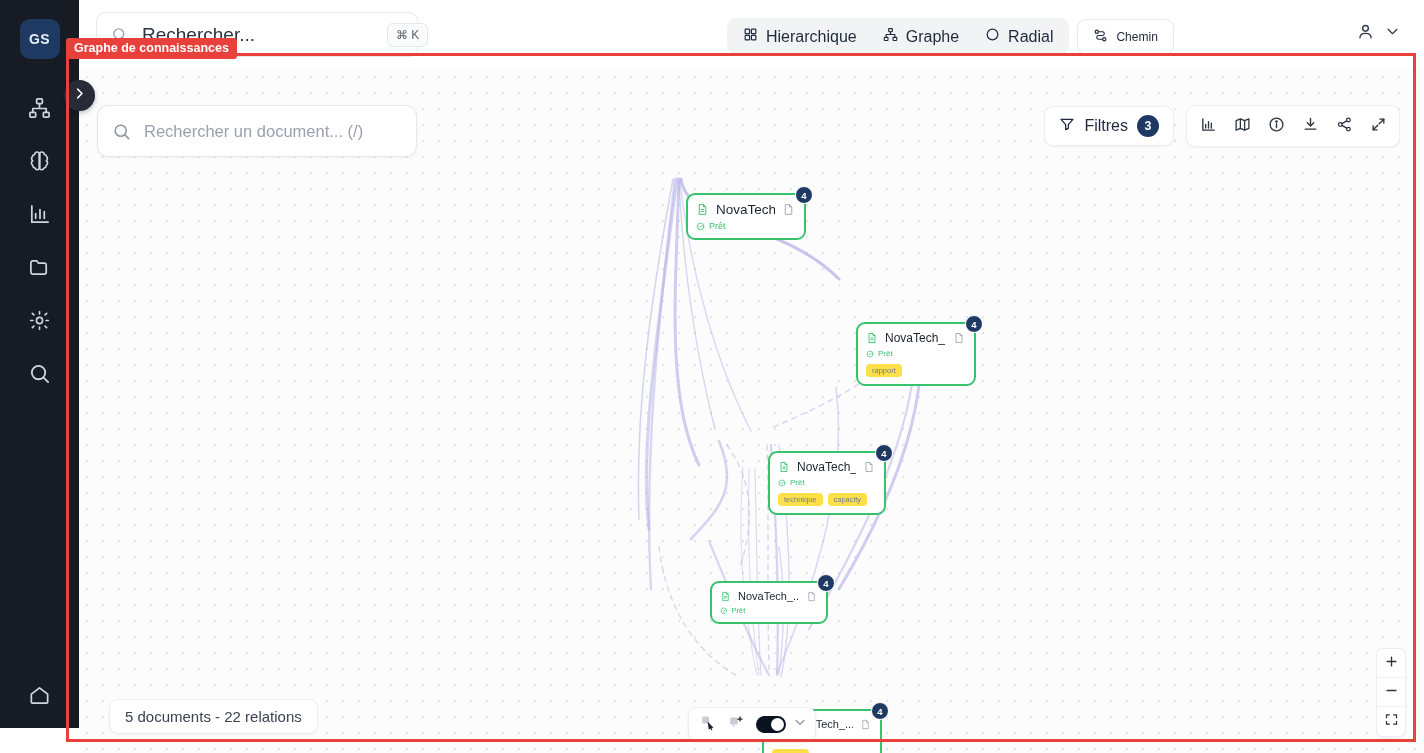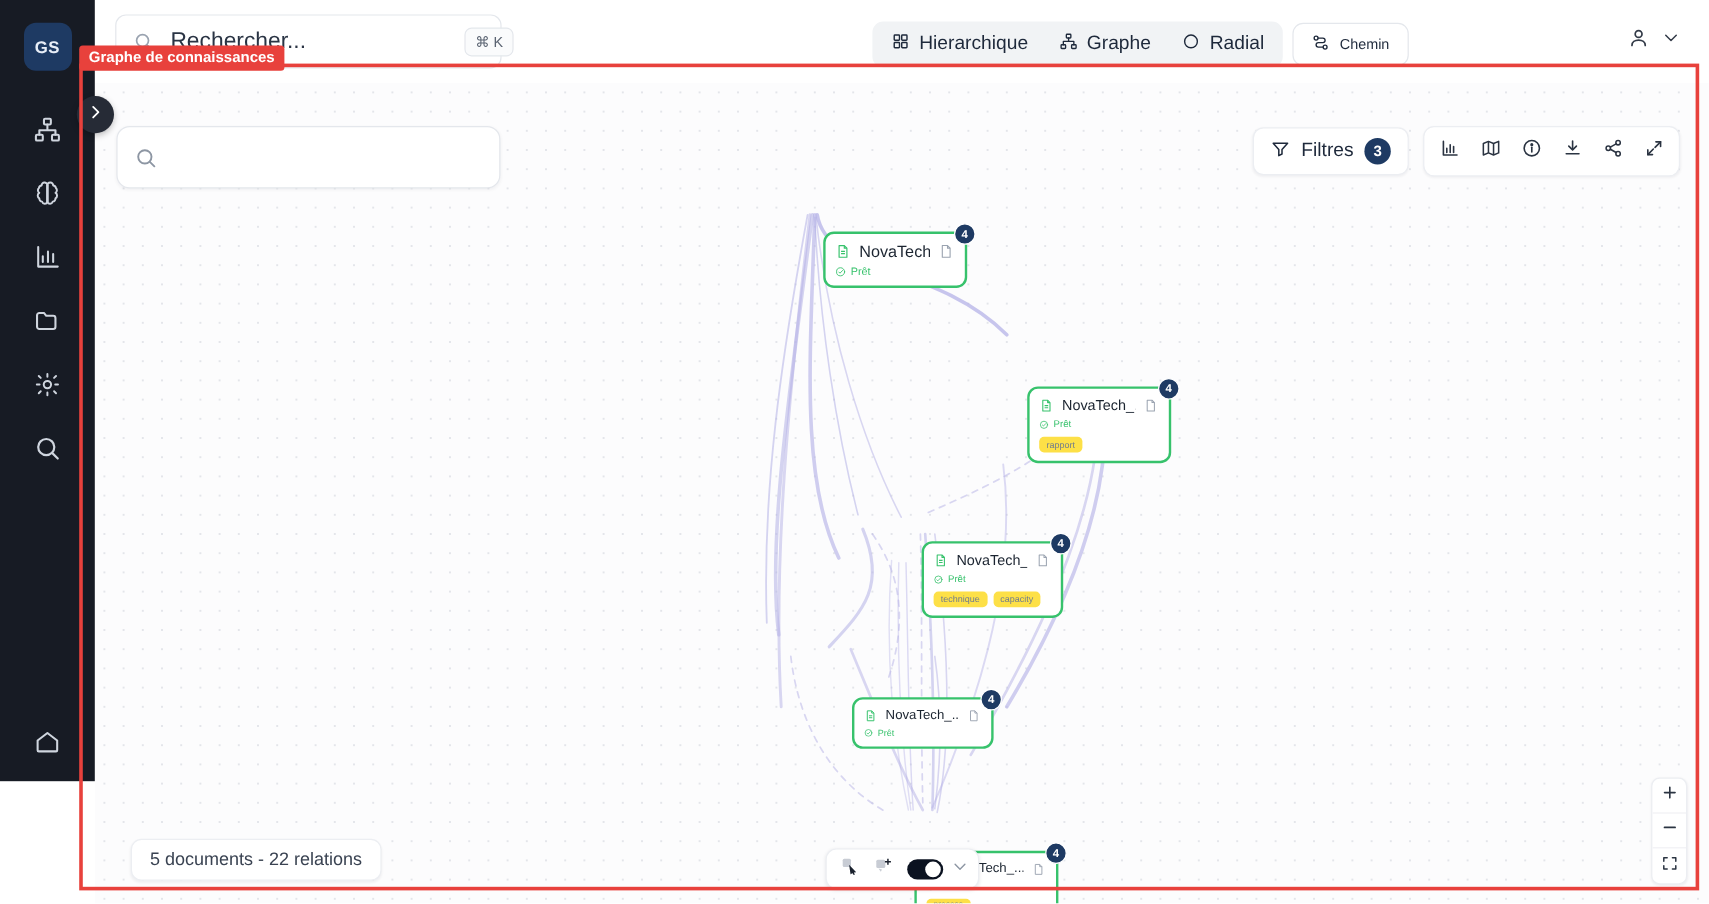--- a/index.html
+++ b/index.html
@@ -8,21 +8,21 @@
     width: 1424px; height: 753px;
     overflow: hidden;
     font-family: "Liberation Sans", sans-serif;
     background: #ffffff;
     color: #1e293b;
   }
   .app { position: relative; width: 1424px; height: 753px; display: flex; }
 
   
   .rail {
-    width: 79px; height: 651px;
+    width: 79px; height: 728px;
     background: #171b24;
     display: flex; flex-direction: column; align-items: center;
     flex: 0 0 79px;
     position: relative; z-index: 30;
   }
   .rail-logo {
     width: 40px; height: 40px; margin-top: 19px;
     background: #1e3a63; border-radius: 10px;
     display: flex; align-items: center; justify-content: center;
     color: #e8eef8; font-size: 14px; font-weight: bold; letter-spacing: .5px;
@@ -604,20 +604,21 @@
         </div>
       </div>
 
       <div class="doc-search">
         <span class="mag">
           <svg viewBox="0 0 24 24" fill="none" stroke="currentColor" stroke-width="2" stroke-linecap="round">
             <circle cx="11" cy="11" r="7"></circle>
               <path d="M16.5 16.5 21 21"></path>
           </svg>
         </span>
+        <input type="text" value="" placeholder="Rechercher un document... (/)" style="">
       </div>
 
       <div class="canvas-toolbar">
         <div class="filters-btn">
           <span>
             <svg viewBox="0 0 24 24" fill="none" stroke="currentColor" stroke-width="1.9" stroke-linecap="round" stroke-linejoin="round">
               <path d="M3 5h18l-7 8v5.5l-4 2V13z"></path>
             </svg>
           </span>
           <span>Filtres</span>

